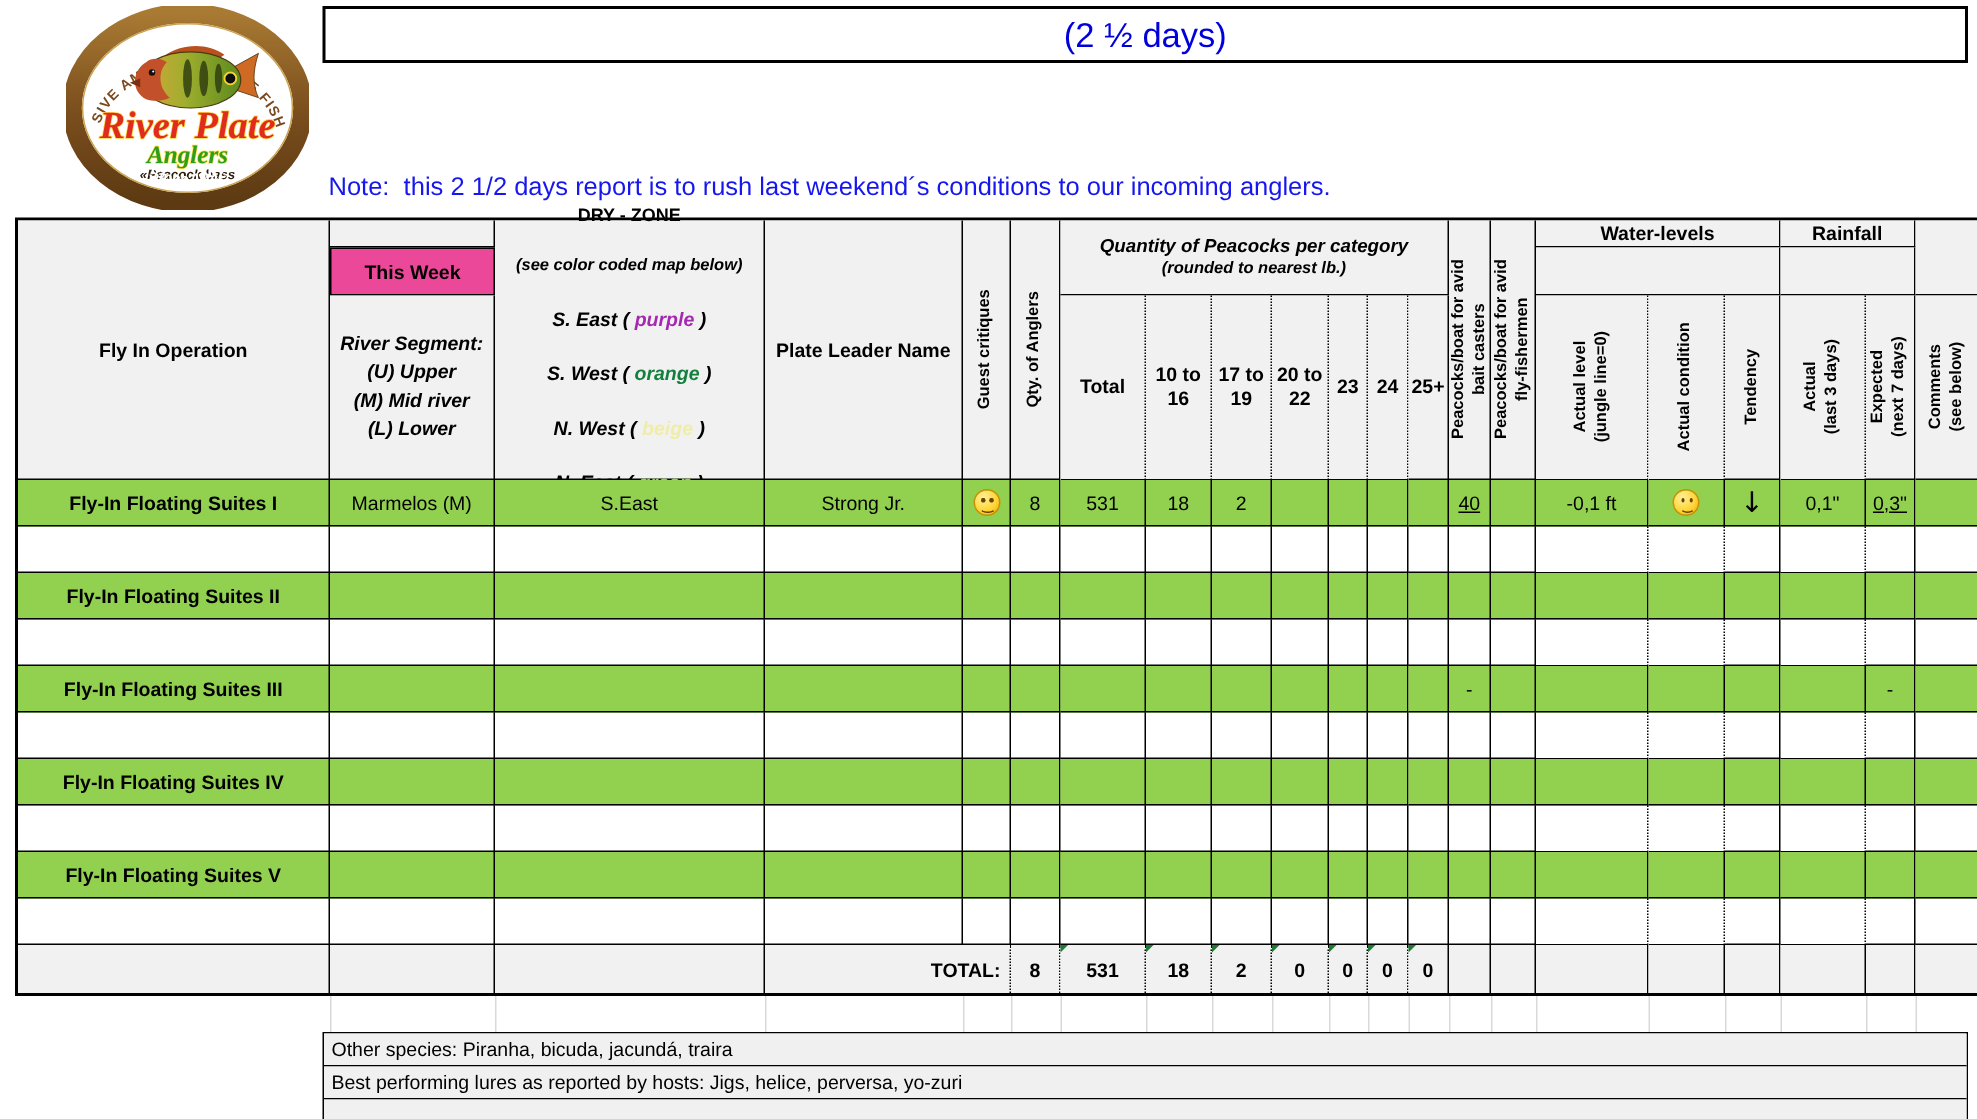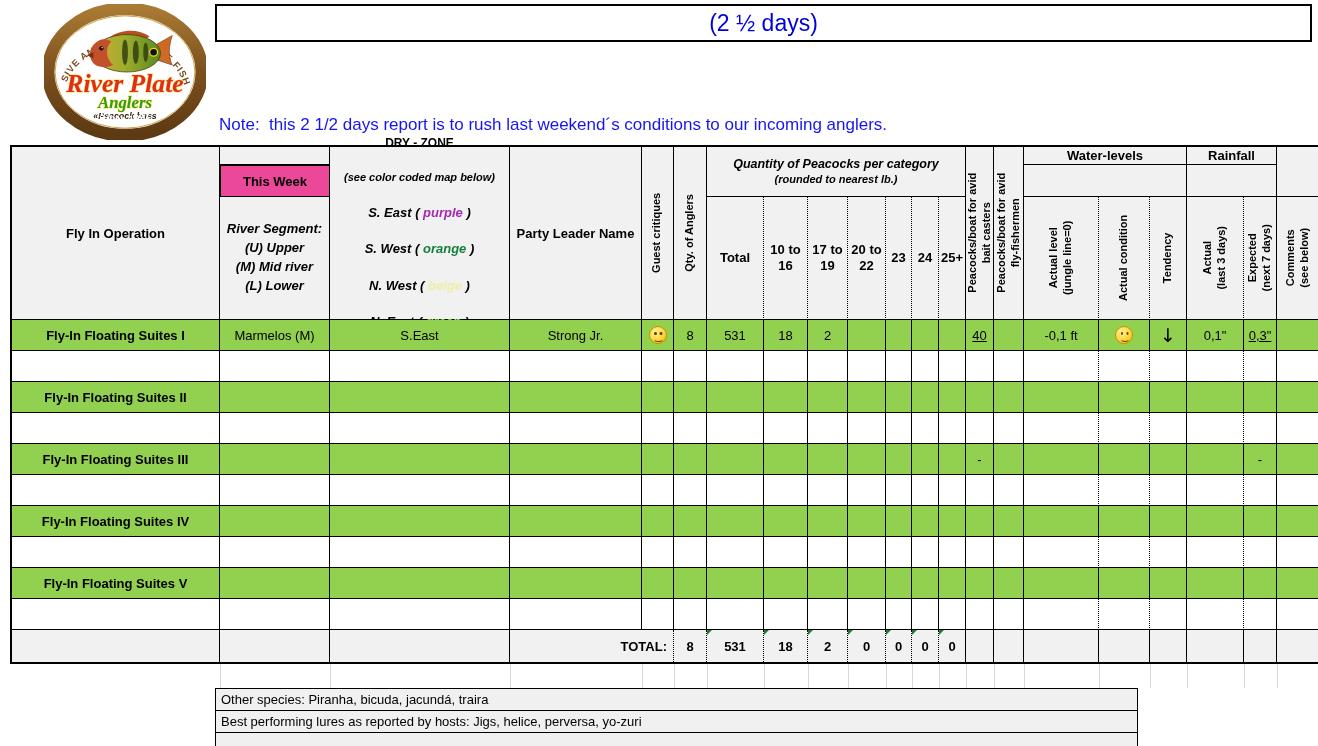--- a/index.html
+++ b/index.html
@@ -76,21 +76,21 @@
   .smiley::before { content:''; position:absolute; left:4.5px; top:4.5px; width:2.6px; height:3.6px;
     border-radius:50%; background:#6b4300; box-shadow:5.5px 0 0 #6b4300; }
   .smiley::after { content:''; position:absolute; left:3.8px; top:6.5px; width:8.4px; height:6.4px;
     border:1.4px solid #6b4300; border-top-color:transparent; border-left-color:transparent;
     border-right-color:transparent; border-radius:50%; }
   .arrow-down { font-size:19px; line-height:1; font-family:"DejaVu Sans", sans-serif; }
 
   
   .grid-deco { position:absolute; left:0; top:664px; width:1318px; height:24px; }
   .grid-deco i { position:absolute; top:0; width:1px; height:24px; background:#d9d9d9; display:block; }
-  .footer-box { position:absolute; left:215px; top:688px; width:923px; border:1px solid #000; }
+  .footer-box { position:absolute; left:215px; top:688px; width:1097px; border:1px solid #000; }
   .footer-row { background:#F0F0F0; border-bottom:1px solid #000; height:22px; display:flex;
     align-items:center; padding-left:5px; font-size:13px; }
   .footer-row.last { height:13px; border-bottom:none; }
 </style>
 </head>
 <body>
 
 <div class="page">
 
   <svg class="logo" viewBox="0 0 164 138">
@@ -154,21 +154,21 @@
     <div class="c hd h-dry">
         <div>
       <div class="dz-title">DRY - ZONE</div>
       <div class="dz-line" style="font-size:11px">(see color coded map below)</div>
       <div class="dz-line"><span>S. East ( </span><span style="color:#A428B0">purple</span><span> )</span></div>
       <div class="dz-line"><span>S. West ( </span><span style="color:#15803d">orange</span><span> )</span></div>
       <div class="dz-line"><span>N. West ( </span><span style="color:#EFEDA8">beige</span><span> )</span></div>
       <div class="dz-line"><span>N. East ( </span><span style="color:#92D050">green</span><span> )</span></div>
     </div>
       </div>
-    <div class="c hd h-lead">Party Leader Name</div>
+    <div class="c hd h-lead">Plate Leader Name</div>
     <div class="c hd h-gc vwrap">
         <div class="vtxt">Guest critiques</div>
       </div>
     <div class="c hd h-qa vwrap">
         <div class="vtxt">Qty. of Anglers</div>
       </div>
     <div class="c hd h-pg">
         <div>
           <div class="b" style="font-size:12.5px">Quantity of Peacocks per category</div>
           <div class="b" style="font-size:11px">(rounded to nearest lb.)</div>

